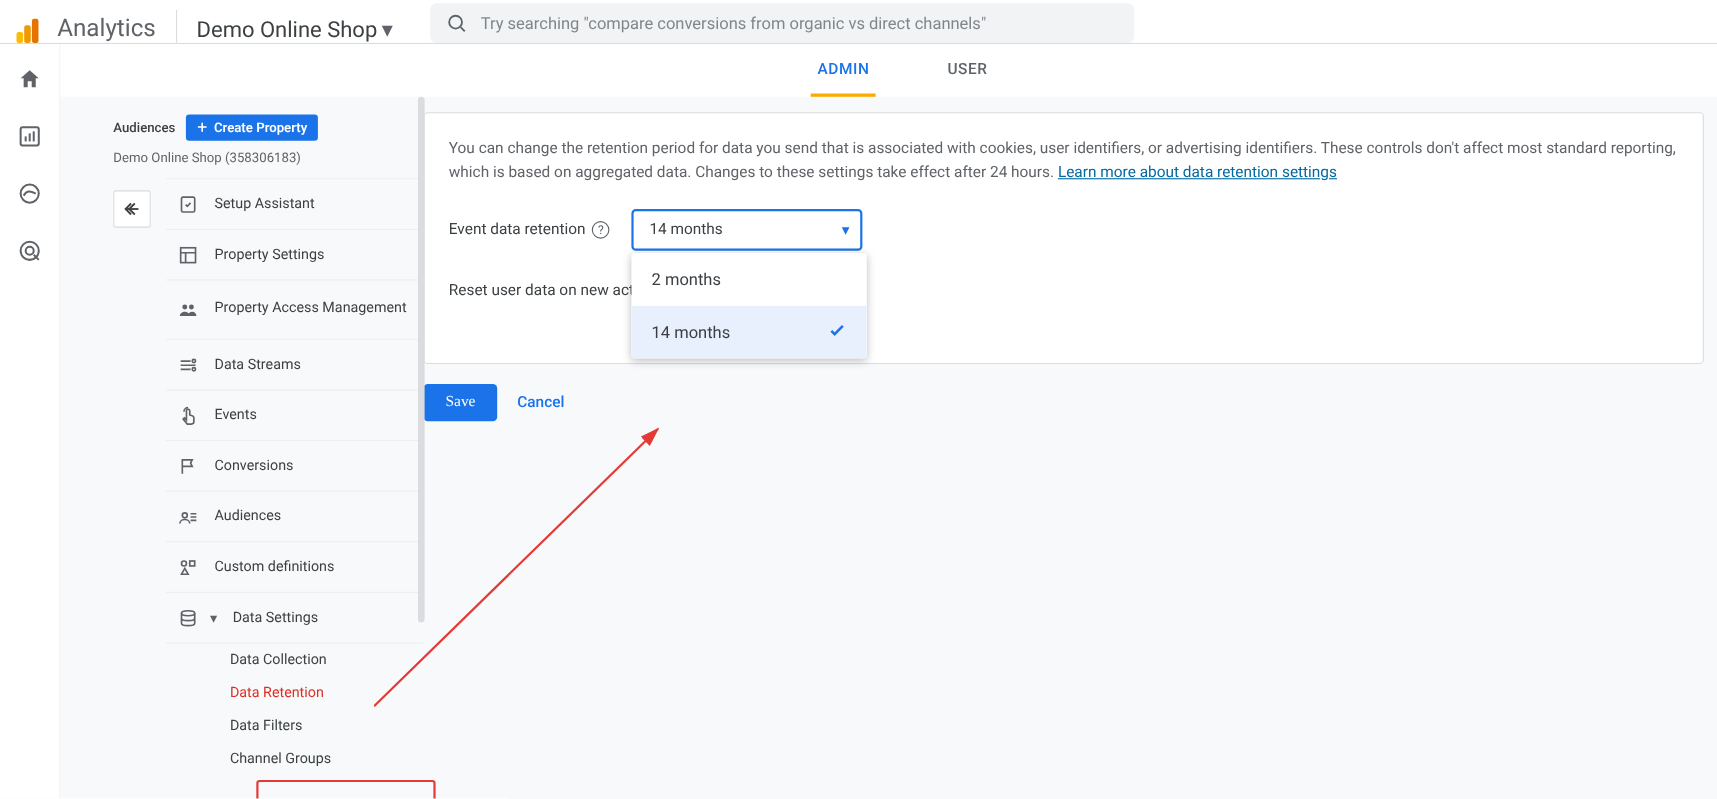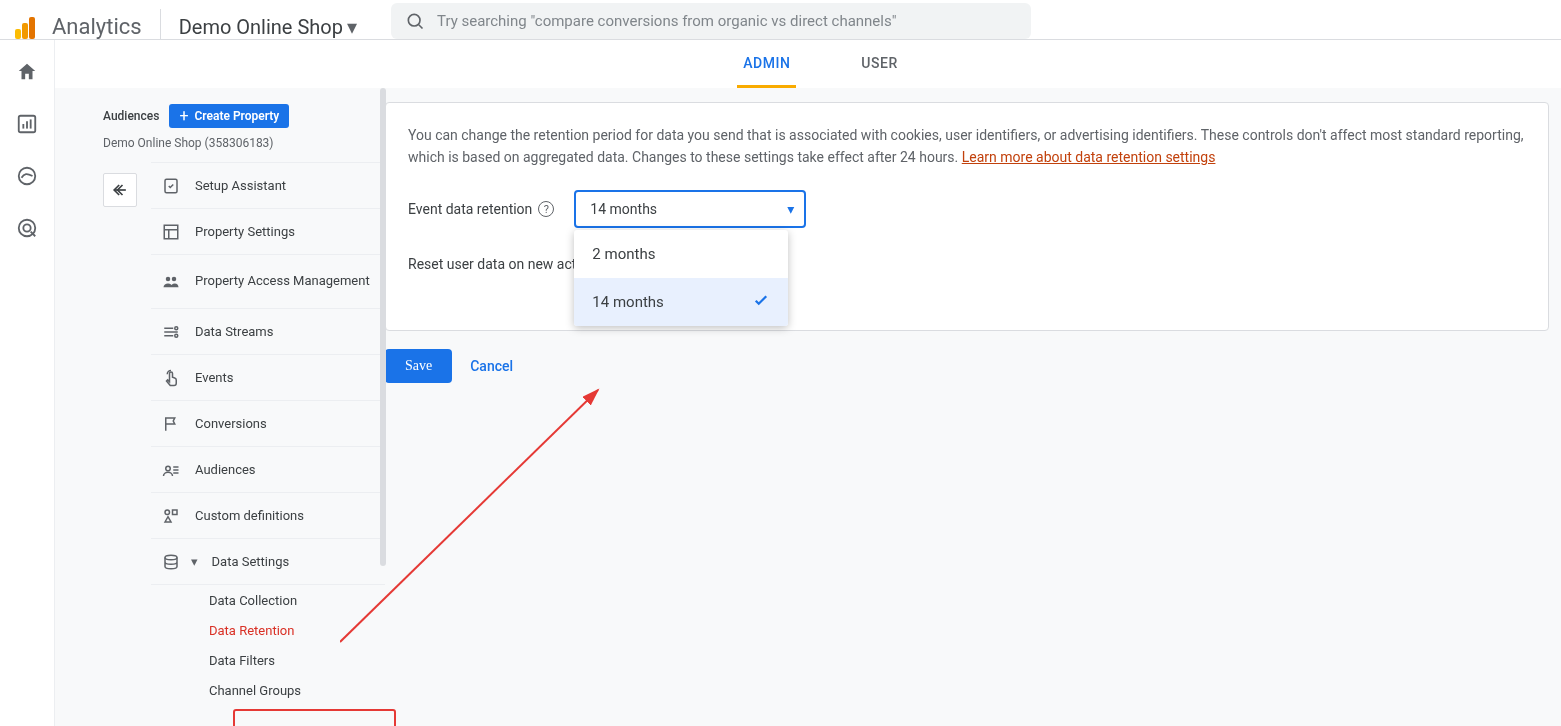--- a/index.html
+++ b/index.html
@@ -52,25 +52,25 @@
   .nav-item.sub.selected{color:#d93025;}
   .nav-item .caret-sm{margin-left:-4px;color:#5f6368;}
   .redbox{position:absolute;left:178px;top:621px;width:163px;height:40px;border:2px solid #e53935;border-radius:3px;pointer-events:none;}
 
   
   .main{flex:1;padding:14px 12px 0 0;}
   .card{background:#fff;border:1px solid #dadce0;border-radius:4px;margin-bottom:18px;}
   .card-h{padding:20px 22px;font-size:16px;font-weight:500;color:#3c4043;border-bottom:1px solid #dadce0;}
   .card-b{padding:22px 22px 30px;}
   .desc{font-size:14px;color:#5f6368;line-height:1.55;margin-bottom:22px;}
-  .desc a{color:#c2410c;text-decoration:underline;}
+  .desc a{color:#0369a1;text-decoration:underline;}
   .field-row{display:flex;align-items:center;gap:20px;margin-bottom:28px;}
   .field-label{font-size:14px;color:#3c4043;display:flex;align-items:center;gap:6px;}
   .help{width:16px;height:16px;border:1.5px solid #5f6368;border-radius:50%;display:inline-flex;align-items:center;justify-content:center;font-size:11px;color:#5f6368;}
-  .select{width:232px;height:38px;border:2px solid #1a73e8;border-radius:4px;display:flex;align-items:center;justify-content:space-between;padding:0 10px 0 14px;color:#3c4043;font-size:14px;cursor:pointer;position:relative;}
+  .select{width:210px;height:38px;border:2px solid #1a73e8;border-radius:4px;display:flex;align-items:center;justify-content:space-between;padding:0 10px 0 14px;color:#3c4043;font-size:14px;cursor:pointer;position:relative;}
   .select .dd-caret{color:#1a73e8;}
   .dropdown{position:absolute;left:-2px;top:38px;width:214px;background:#fff;border-radius:3px;box-shadow:0 2px 8px rgba(0,0,0,.25);overflow:hidden;z-index:5;}
   .dd-opt{height:48px;display:flex;align-items:center;justify-content:space-between;padding:0 18px;font-size:15px;color:#3c4043;cursor:pointer;}
   .dd-opt.selected{background:#e8f0fe;}
   .dd-check{color:#1a73e8;}
 
   .btn-row{display:flex;align-items:center;gap:18px;}
   .btn-primary{background:#1a73e8;color:#fff;border:none;border-radius:4px;padding:9px 20px;font-size:14px;font-weight:500;cursor:pointer;font-family:Liberation Serif, serif;}
   .btn-link{color:#1a73e8;font-size:14px;cursor:pointer;font-weight:500;}
 

